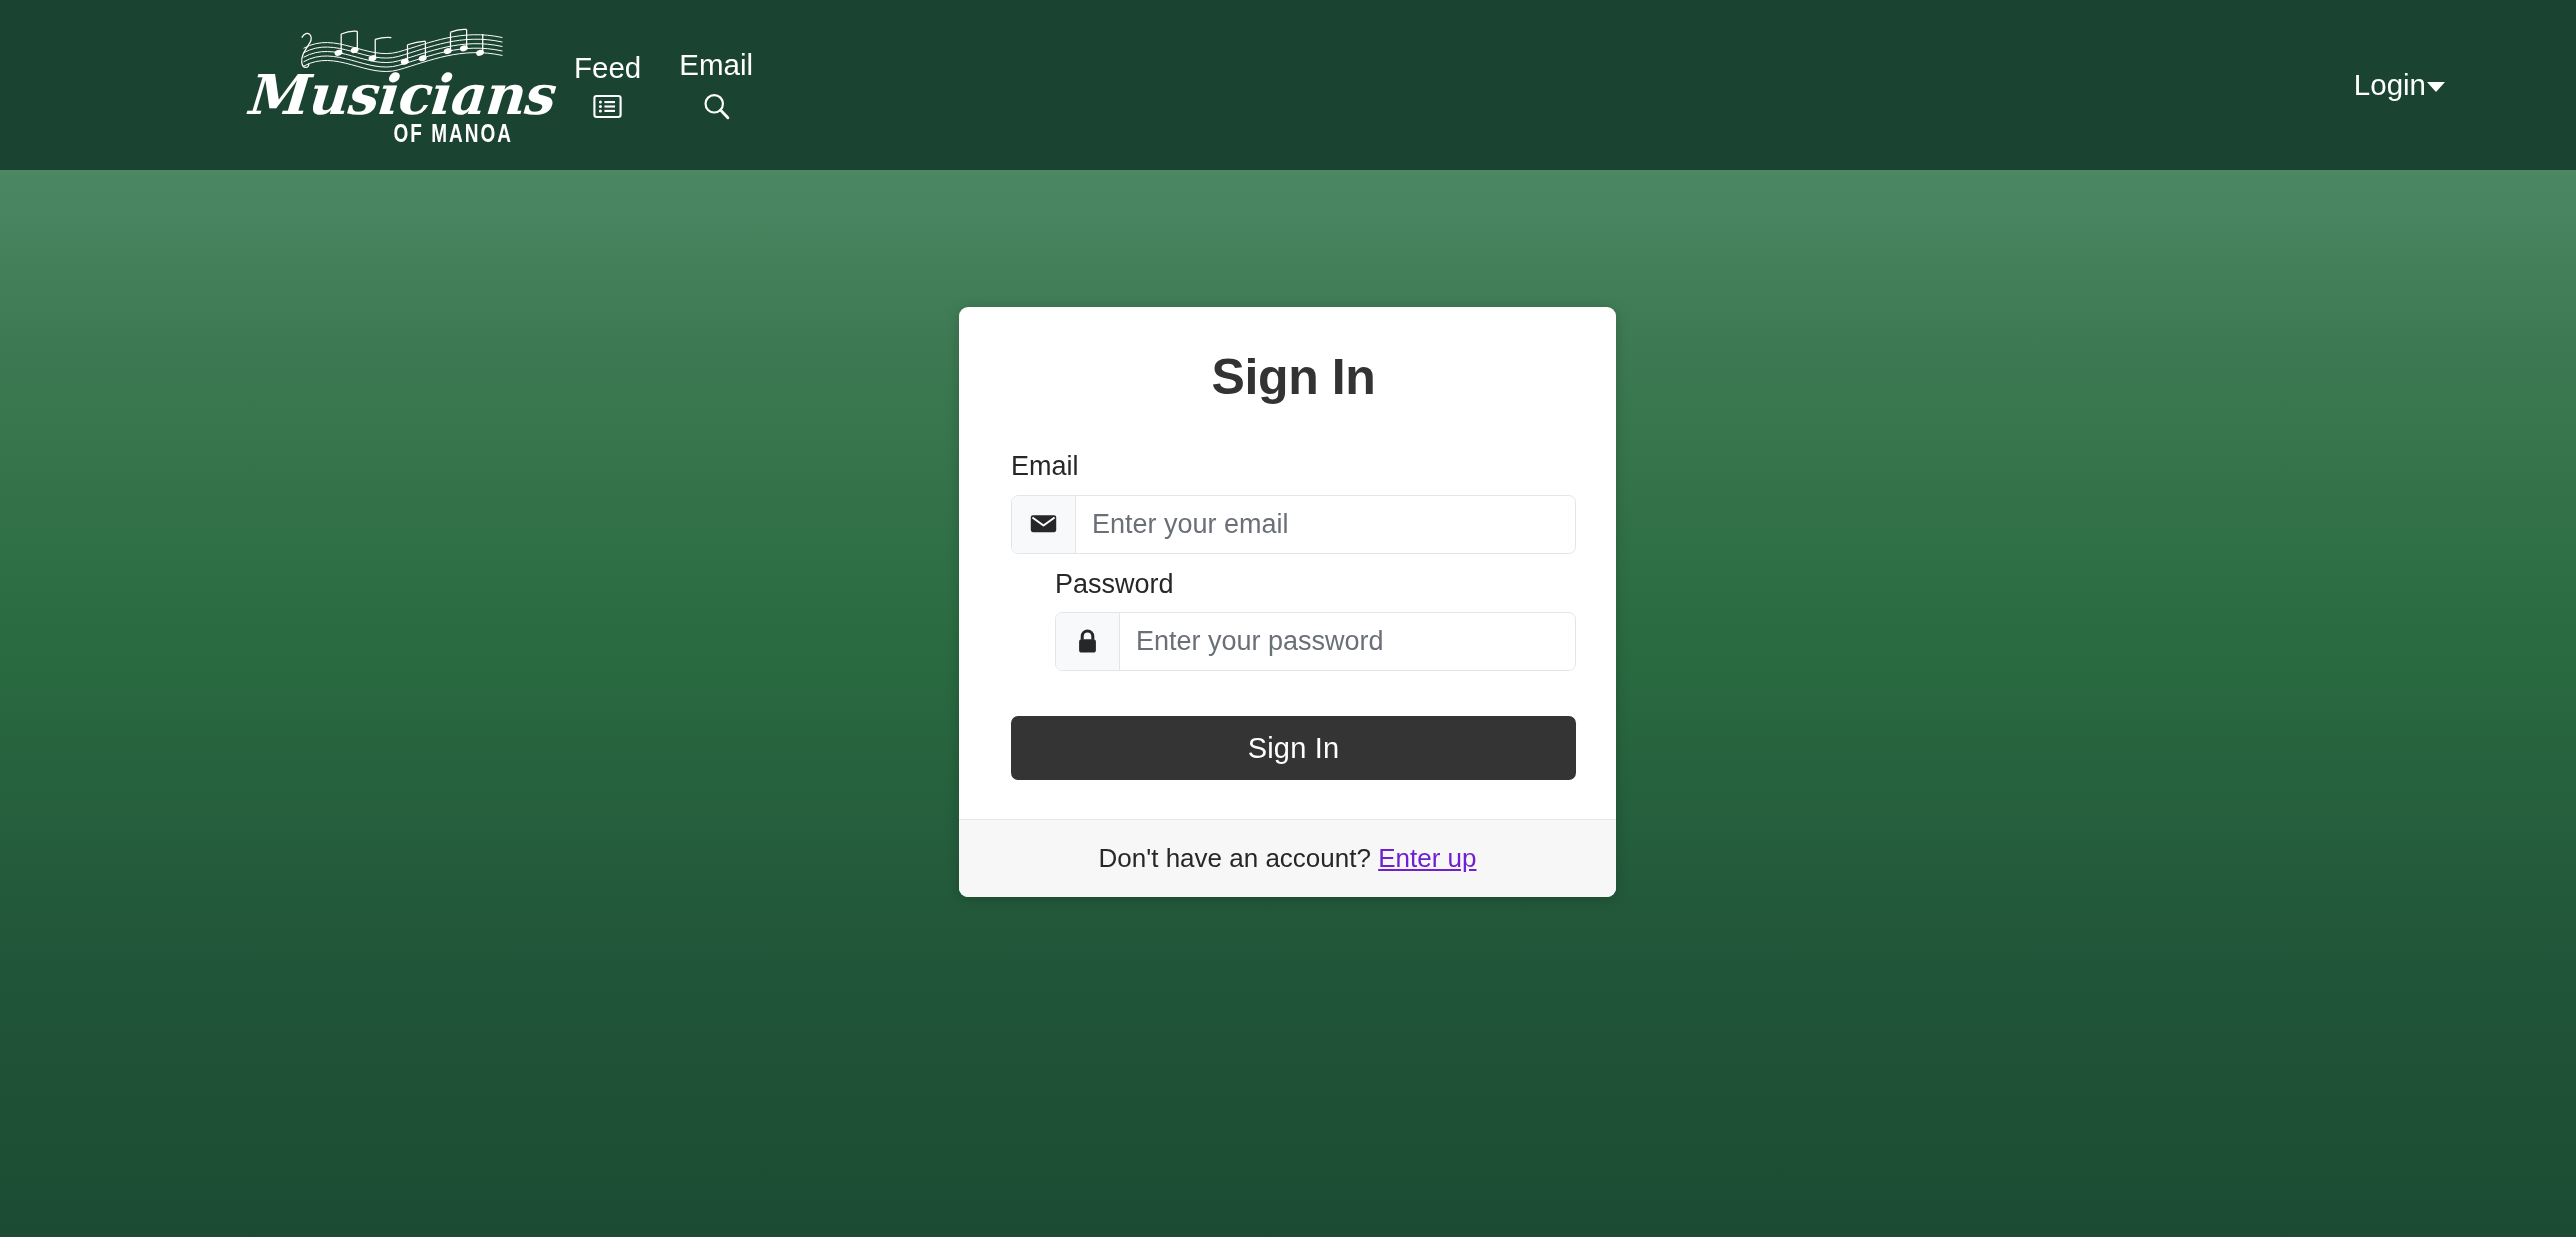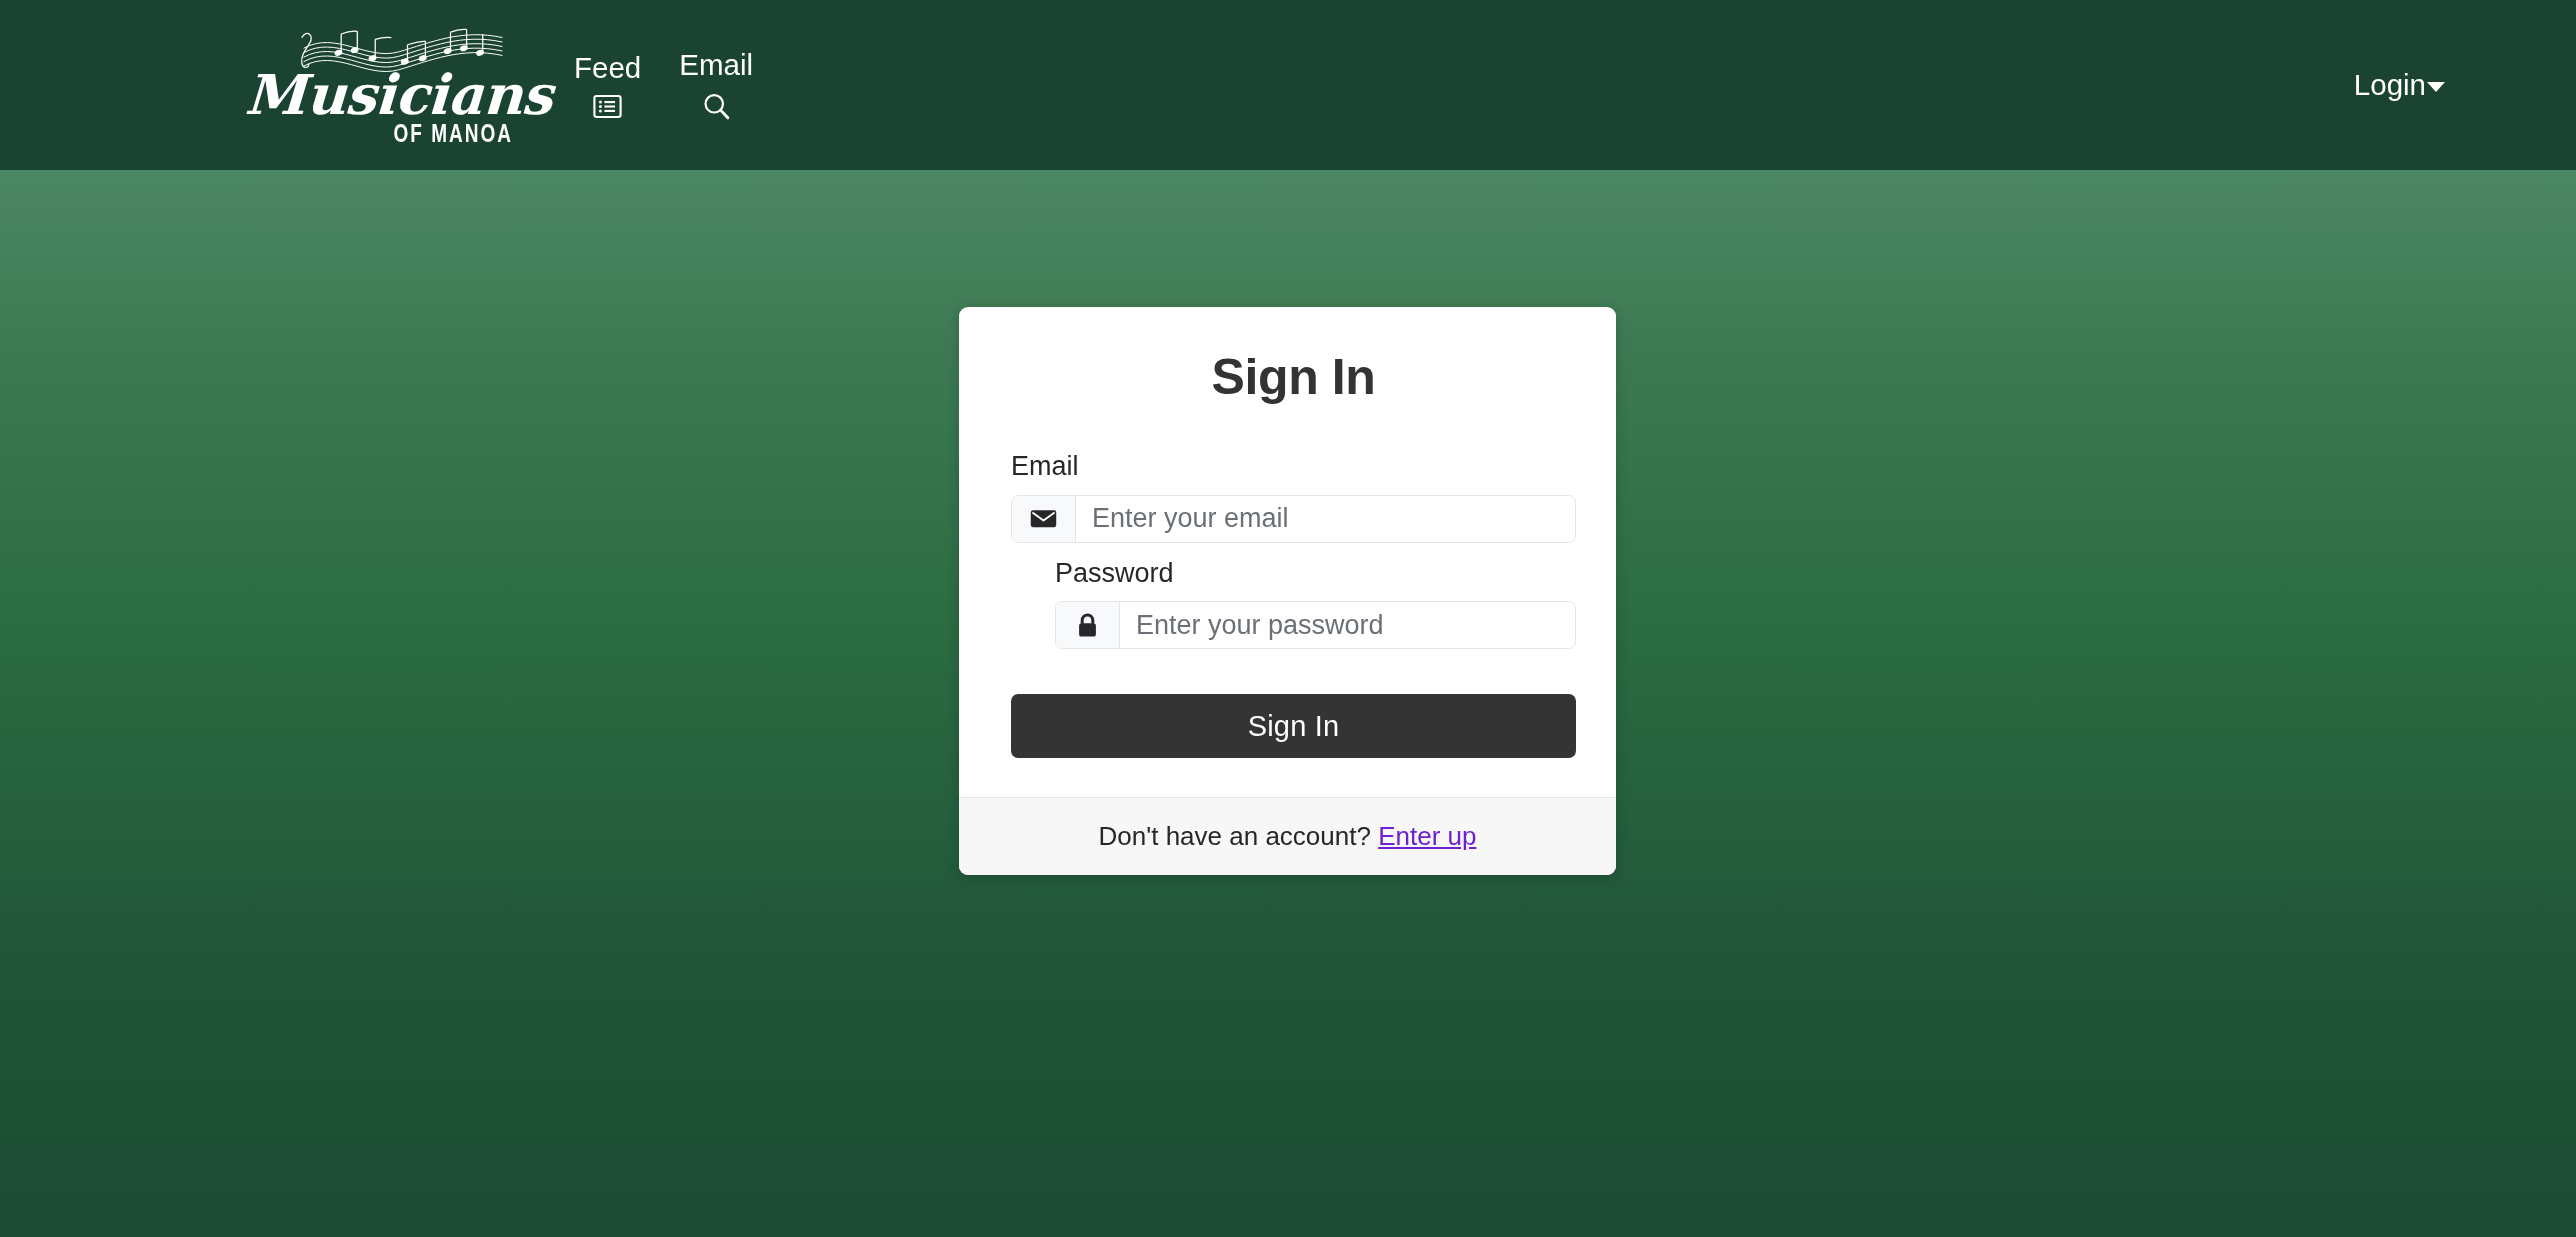--- a/index.html
+++ b/index.html
@@ -161,21 +161,21 @@
     font-weight: 400;
   }
 
   .input-group {
     display: flex;
     align-items: stretch;
     border: 0.9px solid #e3e5e8;
     border-radius: 7.2px;
     overflow: hidden;
     background: #ffffff;
-    height: 48px;
+    height: 59px;
   }
 
   .input-prefix {
     width: 64px;
     background: #f8f9fa;
     border-right: 0.9px solid #e3e5e8;
     display: flex;
     align-items: center;
     justify-content: center;
     flex: 0 0 64px;

